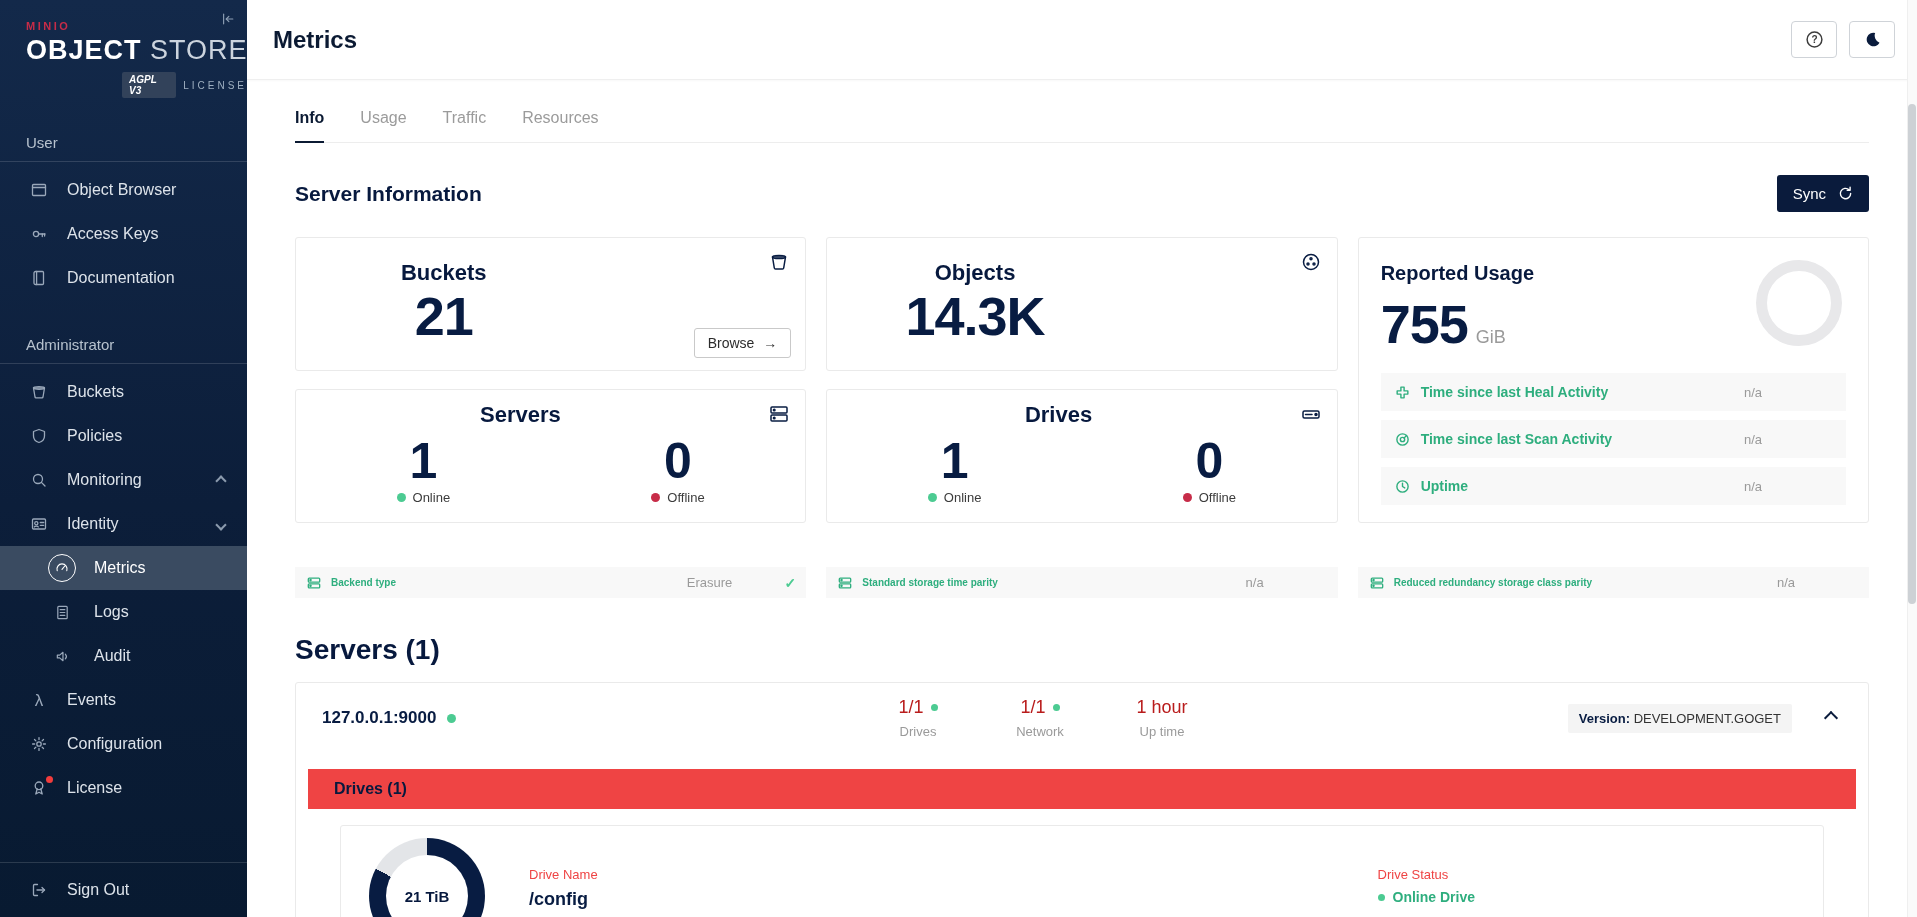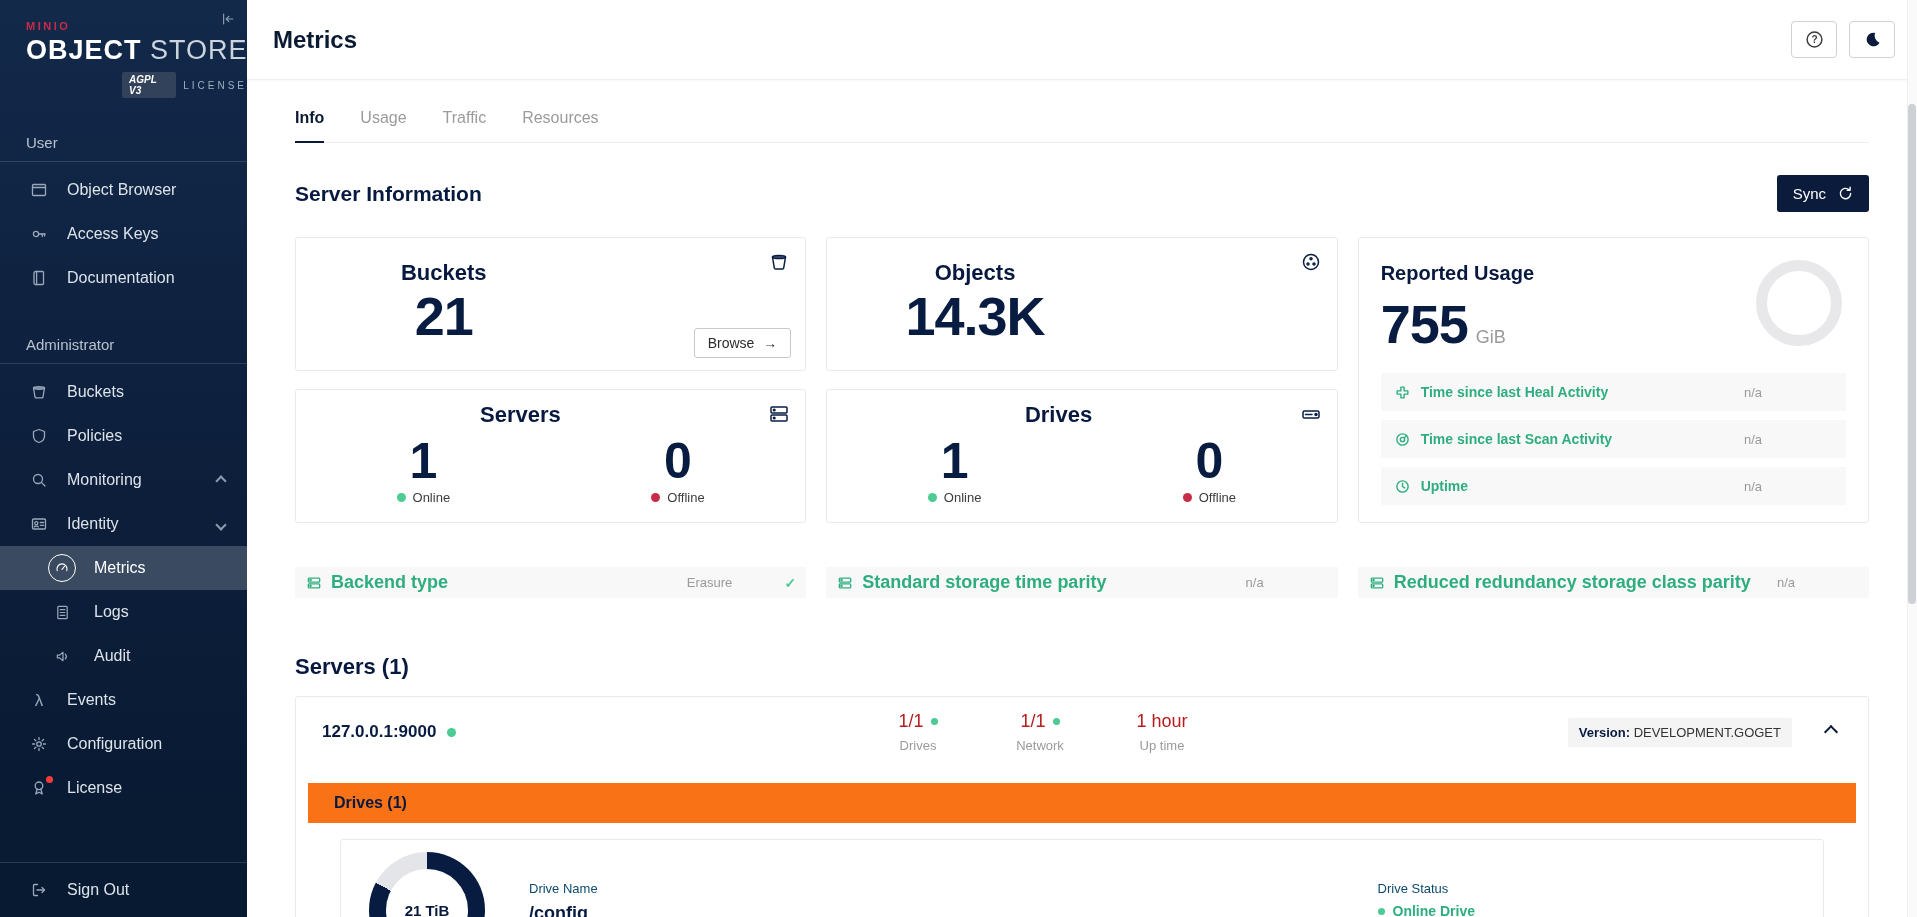--- a/index.html
+++ b/index.html
@@ -81,48 +81,48 @@
   .usage-unit { font-size:18px; color:#9a9a9a; }
   .usage-donut { position:absolute; top:22px; right:26px; width:86px; height:86px; border:11px solid #e8e8ea; border-radius:50%; }
   .usage-rows { margin-top:18px; display:flex; flex-direction:column; gap:9px; }
   .u-row { height:38px; background:#f8f8f8; display:flex; align-items:center; padding:0 14px; gap:11px; }
   .u-label { color:#2eae7e; font-weight:700; font-size:14px; }
   .u-value { margin-left:auto; margin-right:70px; color:#9a9a9a; font-size:13px; }
   .green-ic { color:#2eae7e; display:flex; align-items:center; }
 
   .strips { margin-top:44px; display:grid; grid-template-columns:1fr 1fr 1fr; gap:20px; }
   .strip { height:31px; background:#f8f8f8; display:flex; align-items:center; padding:0 12px; gap:10px; position:relative; }
-  .strip-label { color:#2eae7e; font-weight:700; font-size:18px; }
+  .strip-label { color:#2eae7e; font-weight:700; font-size:10px; }
   .strip-value { margin-left:auto; margin-right:62px; color:#9a9a9a; font-size:13px; }
   .strip-check { position:absolute; right:10px; color:#4ccb92; font-weight:700; font-size:14px; }
 
-  .servers-heading { margin-top:56px; font-size:22px; font-weight:700; color:#07193e; }
+  .servers-heading { margin-top:36px; font-size:28px; font-weight:700; color:#07193e; }
   .server-panel { margin-top:16px; border:1px solid #eaeaea; border-radius:3px; }
   .server-head { height:70px; display:flex; align-items:center; padding:0 26px; }
   .srv-address { display:flex; align-items:center; gap:11px; font-size:17px; font-weight:700; color:#081c42; width:540px; }
   .srv-stat { width:112px; text-align:center; margin-right:10px; }
   .srv-stat-val { font-size:18px; color:#b91c1c; font-weight:500; display:flex; align-items:center; justify-content:center; gap:7px; }
   .srv-stat-lbl { font-size:13px; color:#9a9a9a; margin-top:6px; }
   .version-badge { margin-left:auto; background:#f4f4f4; border-radius:2px; padding:7px 11px; font-size:13px; color:#333; white-space:nowrap; }
   .version-label { font-weight:700; color:#081c42; }
   .srv-chev { margin-left:34px; margin-right:6px; color:#0a1b3c; cursor:pointer; }
   .srv-chev .chev { width:10px; height:10px; }
 
   .server-body { padding:16px 12px 0; }
-  .drives-strip { height:40px; background:#f97316; display:flex; align-items:center; padding-left:26px;
+  .drives-strip { height:40px; background:#ef4444; display:flex; align-items:center; padding-left:26px;
                   font-size:16px; font-weight:700; color:#07193e; }
   .drive-card { margin:16px 32px 0; border:1px solid #eaeaea; border-radius:3px; height:220px;
                 display:flex; align-items:flex-start; padding:12px 28px; }
   .drive-donut { width:116px; height:116px; border-radius:50%; position:relative; flex:0 0 116px;
                  background:conic-gradient(#081c42 0deg 298deg, #e3e5e8 298deg 360deg); }
   .drive-donut::after { content:""; position:absolute; inset:17px; background:#fff; border-radius:50%; }
   .donut-label { position:absolute; inset:0; display:flex; align-items:center; justify-content:center;
                  font-size:15px; font-weight:700; color:#07193e; z-index:1; }
   .drive-info { margin-left:44px; padding-top:29px; }
-  .info-label { font-size:13px; color:#0c4a6e; }
+  .info-label { font-size:13px; color:#ef4444; }
   .drive-name { font-size:18px; font-weight:700; color:#081c42; margin-top:7px; }
   .drive-status-block { margin-left:auto; margin-right:320px; padding-top:29px; }
   .drive-status { display:flex; align-items:center; gap:8px; margin-top:7px; color:#2eae7e; font-weight:700; font-size:14px; }
 
   .scrollbar { position:absolute; top:0; right:0; bottom:0; width:10px; background:#fafafa; border-left:1px solid #efefef; }
   .scroll-thumb { position:absolute; top:104px; right:1px; width:8px; height:500px; background:#cdd1d5; border-radius:4px; }
 
   svg.sic { stroke:currentColor; fill:none; stroke-width:1.3; stroke-linecap:round; stroke-linejoin:round; }
   svg.cic { stroke:currentColor; fill:none; stroke-width:1.5; stroke-linecap:round; stroke-linejoin:round; }
 </style>

